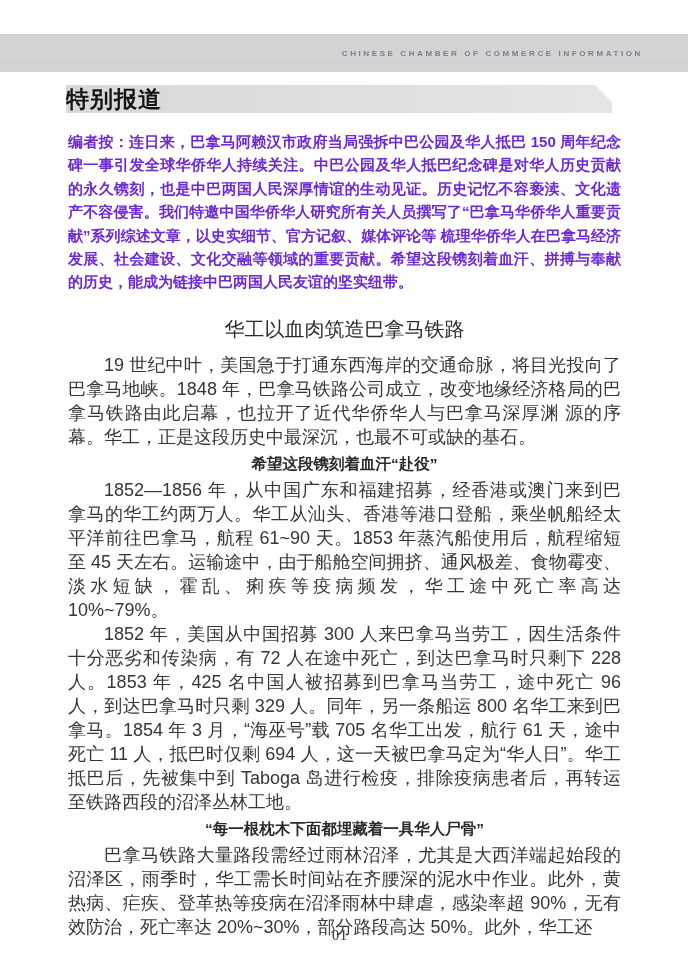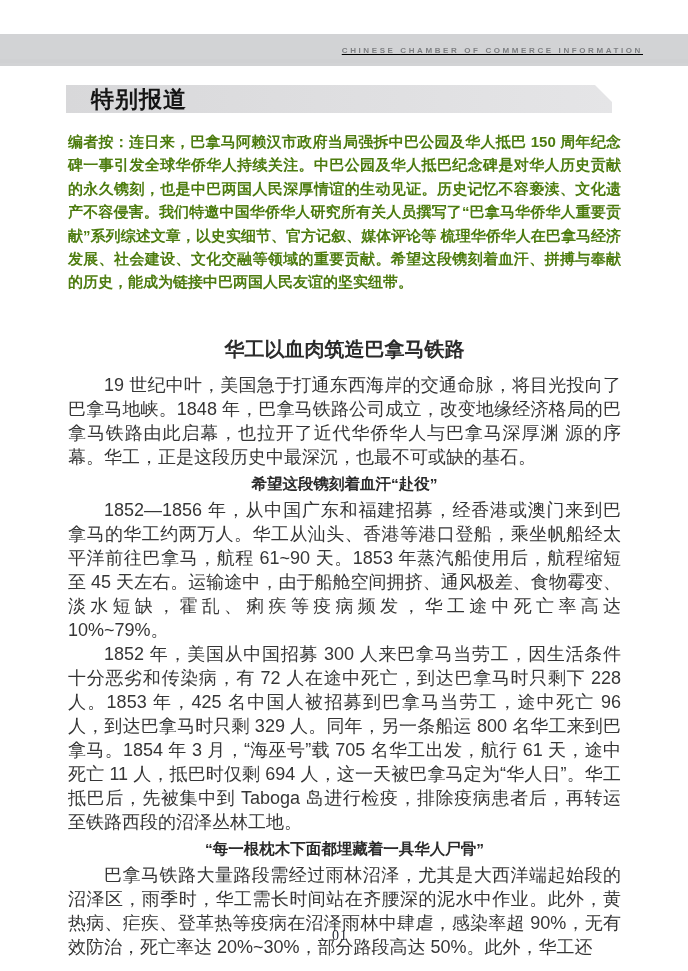--- a/index.html
+++ b/index.html
@@ -8,28 +8,27 @@
     width: 688px;
     height: 971px;
     background: #ffffff;
     font-family: "Liberation Sans", sans-serif;
     overflow: hidden;
   }
   
   .masthead-bar {
     position: absolute;
     top: 34px; left: 0; right: 0;
-    height: 32px;
+    height: 38px;
     background: #d2d3d5;
     display: flex;
     align-items: center;
     justify-content: flex-end;
     padding-right: 45px;
     box-sizing: border-box;
-    text-decoration: underline;
   }
   .masthead-text {
     font-size: 8px;
     font-weight: bold;
     letter-spacing: 2.6px;
     color: #7d7f82;
     white-space: nowrap;
   }
   .masthead-rule {
     position: absolute;
@@ -45,42 +44,42 @@
     background: linear-gradient(to right, #d8d8da, #e5e5e7);
     clip-path: polygon(0 0, calc(100% - 17px) 0, 100% 17px, 100% 100%, 0 100%);
     display: flex;
     align-items: center;
   }
   .section-title {
     font-family: "Liberation Serif", serif;
     font-weight: bold;
     font-size: 23px;
     color: #141414;
-    padding-left: 25px;
+    padding-left: 0;
     letter-spacing: 1px;
   }
   
   .content {
     position: absolute;
     top: 130px; left: 68px;
     width: 553px;
     color: #333333;
   }
   .editor-note {
     margin: 0;
     font-size: 15px;
     font-weight: 700;
     line-height: 23.4px;
     text-align: justify;
-    color: #4d7c0f;
+    color: #6d28d9;
   }
   .article-title {
-    margin: 41px 0 10px 0;
+    margin: 21px 0 10px 0;
     font-size: 20px;
-    font-weight: 700;
+    font-weight: 400;
     line-height: 28px;
     text-align: center;
     color: #2b2b2b;
   }
   .para {
     margin: 0;
     font-size: 18px;
     line-height: 24px;
     text-align: justify;
     text-indent: 2em;

